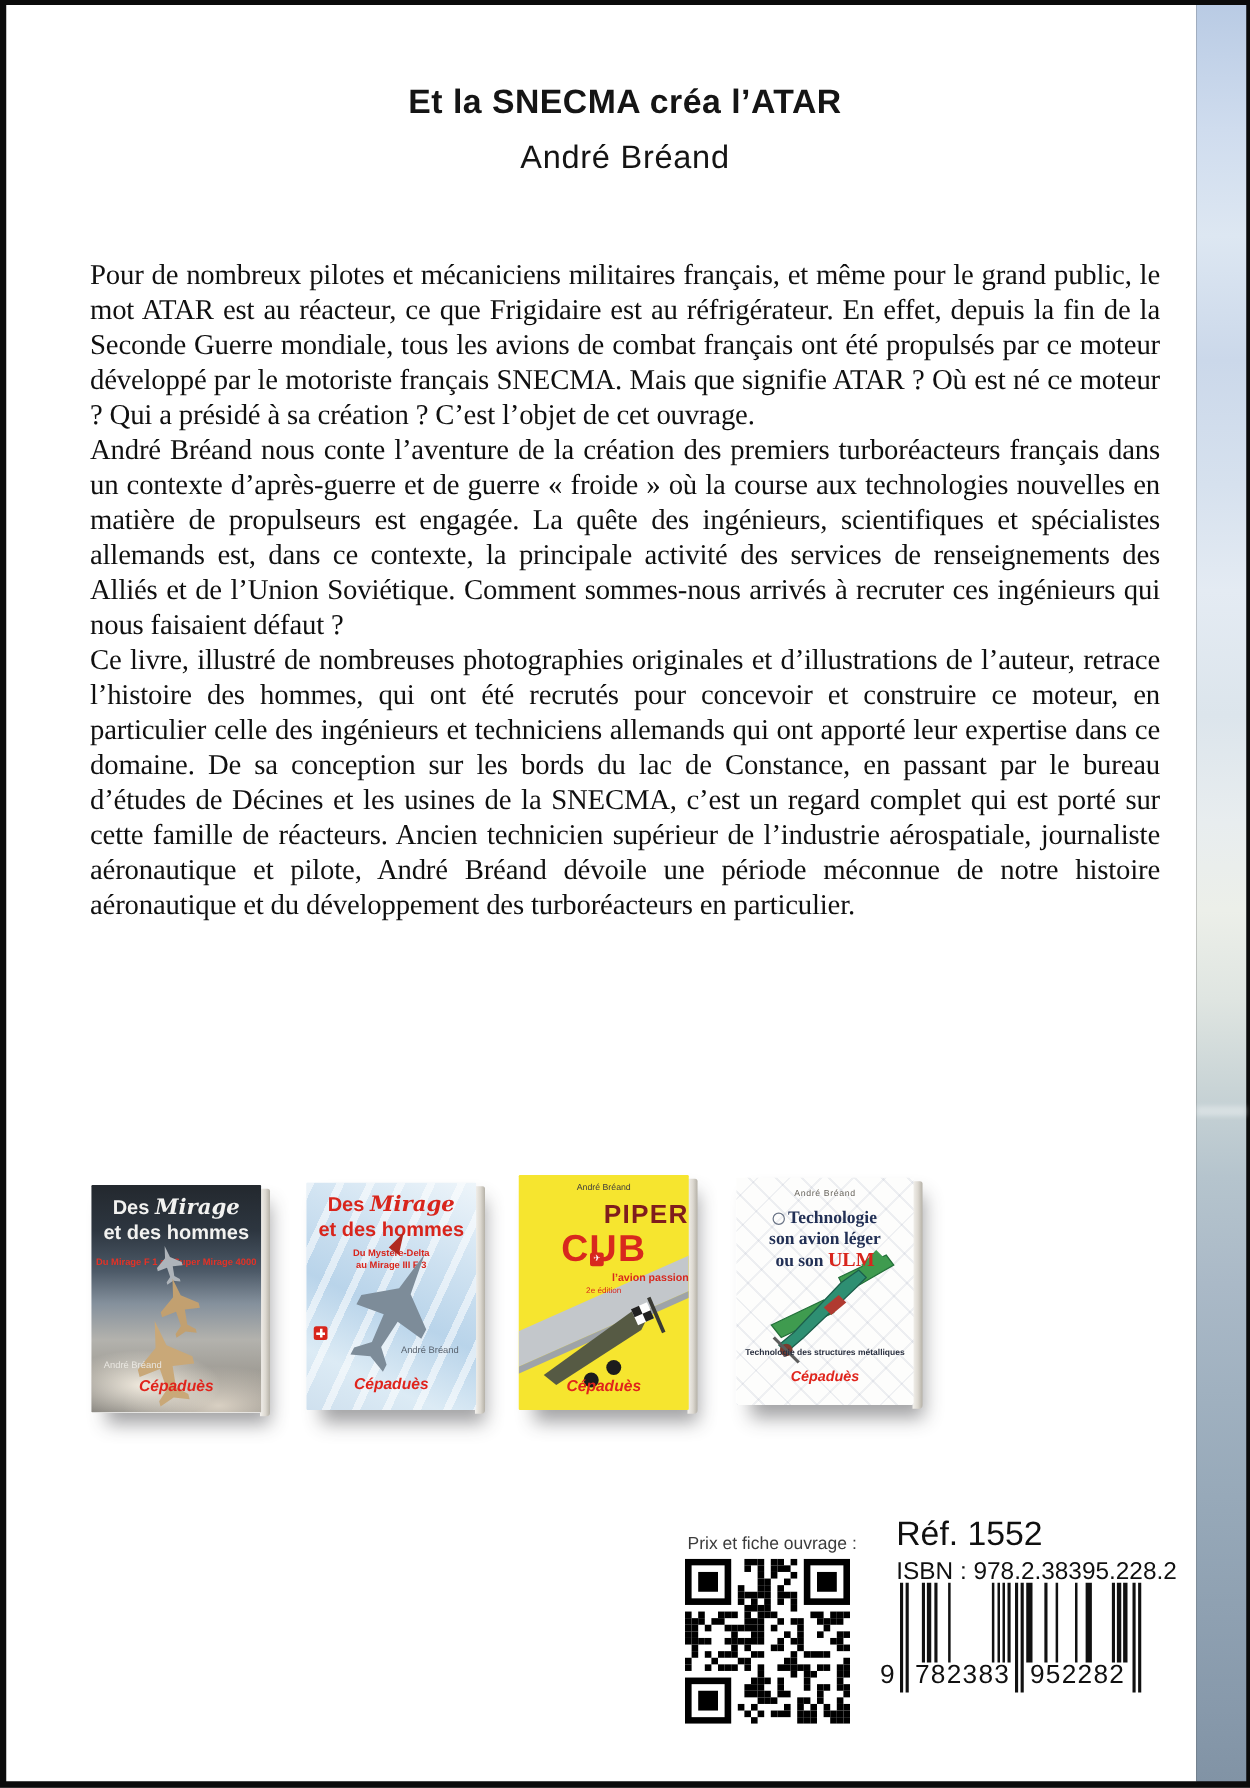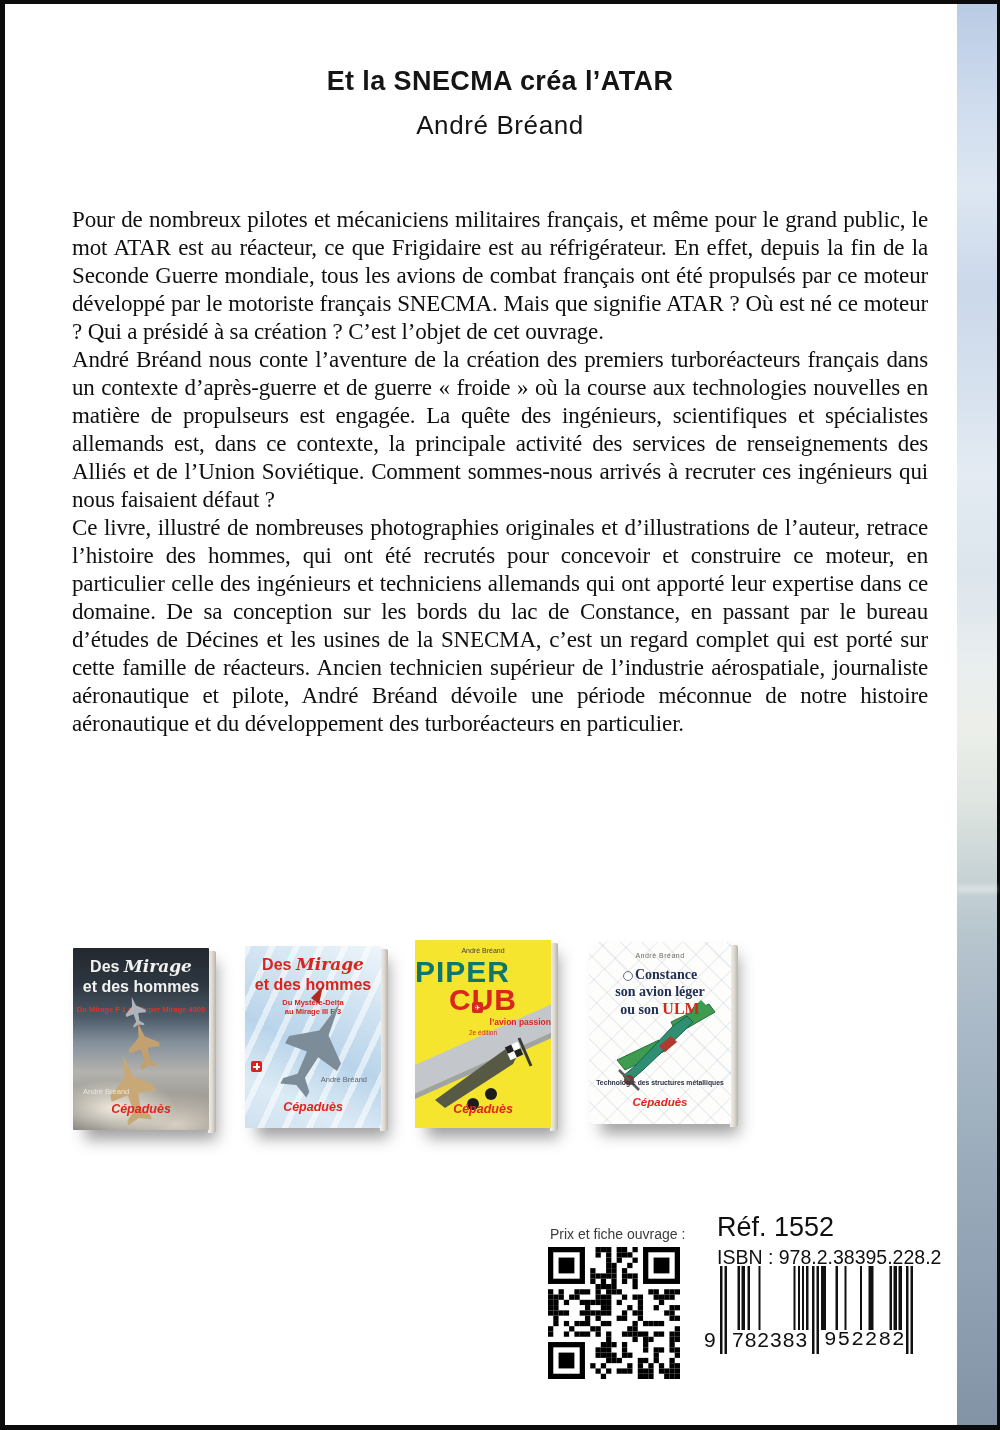--- a/index.html
+++ b/index.html
@@ -59,22 +59,22 @@
   #book2 .mirage-title{color:#d8251c;}
   #book2 .mirage-sub{color:#d8251c;line-height:9px;}
   #book2 .cover-author{left:auto;right:14px;bottom:44px;color:#5a6470;}
   .swiss{position:absolute;left:6px;bottom:56px;width:11px;height:11px;background:#d8251c;border-radius:2px;}
   .swiss::before{content:"";position:absolute;left:4.5px;top:2px;width:2px;height:7px;background:#fff;}
   .swiss::after{content:"";position:absolute;left:2px;top:4.5px;width:7px;height:2px;background:#fff;}
 
   
   #book3 .cover{background:#f6e52f;}
   .piper-author{position:absolute;left:0;right:0;top:7px;text-align:center;font-size:7px;color:#44403a;}
-  .piper-line1{position:absolute;left:0;right:0;top:18px;text-align:left;
-      font-size:30px;line-height:28px;font-weight:bold;color:#0f766e;letter-spacing:1px;}
+  .piper-line1{position:absolute;left:0;right:0;top:18px;text-align:right;
+      font-size:21px;line-height:28px;font-weight:bold;color:#7f1d1d;letter-spacing:1px;}
   .piper-line2{position:absolute;left:0;right:0;top:46px;text-align:center;
       font-size:30px;line-height:28px;font-weight:bold;color:#d8281e;letter-spacing:1px;}
   .piper-badge{position:absolute;left:57px;top:62px;width:11px;height:11px;background:#d8281e;
       border-radius:2px;color:#fff;font-size:7px;line-height:11px;text-align:center;}
   .piper-tag{position:absolute;left:0;right:0;top:77px;text-align:right;
       font-size:8.5px;font-weight:bold;color:#d8281e;}
   .piper-ed{position:absolute;left:0;right:0;top:89px;text-align:center;font-size:6.5px;color:#d8281e;}
   #book3 .cover-pub{bottom:12px;}
 
   
@@ -95,21 +95,21 @@
 
   
   #qr-label{position:absolute;left:545px;top:1222px;font-size:14px;color:#3c3c3c;}
   #qr-box{position:absolute;left:543px;top:1243px;width:132px;height:132px;}
   #ref-number{position:absolute;left:712px;top:1208px;font-size:27px;color:#101010;}
   #isbn{position:absolute;left:712px;top:1242px;font-size:19.5px;color:#101010;}
   #barcode{position:absolute;left:715px;top:1262px;width:205px;height:95px;}
   .bc-digit{position:absolute;top:62px;font-size:21px;color:#101010;font-family:"Liberation Sans",sans-serif;}
   #bc-left{left:-16px;}
   #bc-g1{left:12px;width:76px;text-align:center;letter-spacing:1px;}
-  #bc-g2{left:104px;width:76px;text-align:center;letter-spacing:1px;font-family:Liberation Mono, monospace;}
+  #bc-g2{left:104px;width:76px;text-align:center;letter-spacing:1px;}
   #website{position:absolute;left:73px;top:1320px;font-size:29px;font-weight:bold;
       letter-spacing:2.5px;color:#161616;}
 </style>
 </head>
 <body>
 
 <div id="stage">
   <div id="page">
 
     <div id="title-block" class="text-col">
@@ -206,21 +206,21 @@
             <polygon points="28,118 70,98 78,108 36,128" fill="#3f9b4f" stroke="#23703a" stroke-width="1"></polygon>
             <polygon points="82,80 120,62 126,70 88,92" fill="#3f9b4f" stroke="#23703a" stroke-width="1"></polygon>
             <polygon points="40,140 54,128 96,88 104,80 98,74 84,84 46,124 34,134" fill="#2e8f72" stroke="#1d5f4c" stroke-width="1"></polygon>
             <polygon points="100,70 112,58 118,64 106,76" fill="#3f9b4f"></polygon>
             <circle cx="40" cy="138" r="5" fill="#7a3b2e"></circle>
             <line x1="30" y1="128" x2="50" y2="148" stroke="#5c5c5c" stroke-width="2.5"></line>
             <polygon points="70,104 82,94 88,100 76,110" fill="#b03a30"></polygon>
           </svg>
           <div class="ulm-author">André Bréand</div>
           <div class="ulm-title">
-            <span class="ulm-icon"></span><span>Constance</span><br>
+            <span class="ulm-icon"></span><span>Technologie</span><br>
             <span>son avion léger</span><br>
             <span>ou son </span><span class="ulm-accent">ULM</span>
           </div>
           <div class="ulm-sub">Technologie des structures métalliques</div>
           <div class="cover-pub">Cépaduès</div>
         </div>
       </div>
     </div>
 
     <div id="qr-label">Prix et fiche ouvrage :</div>

